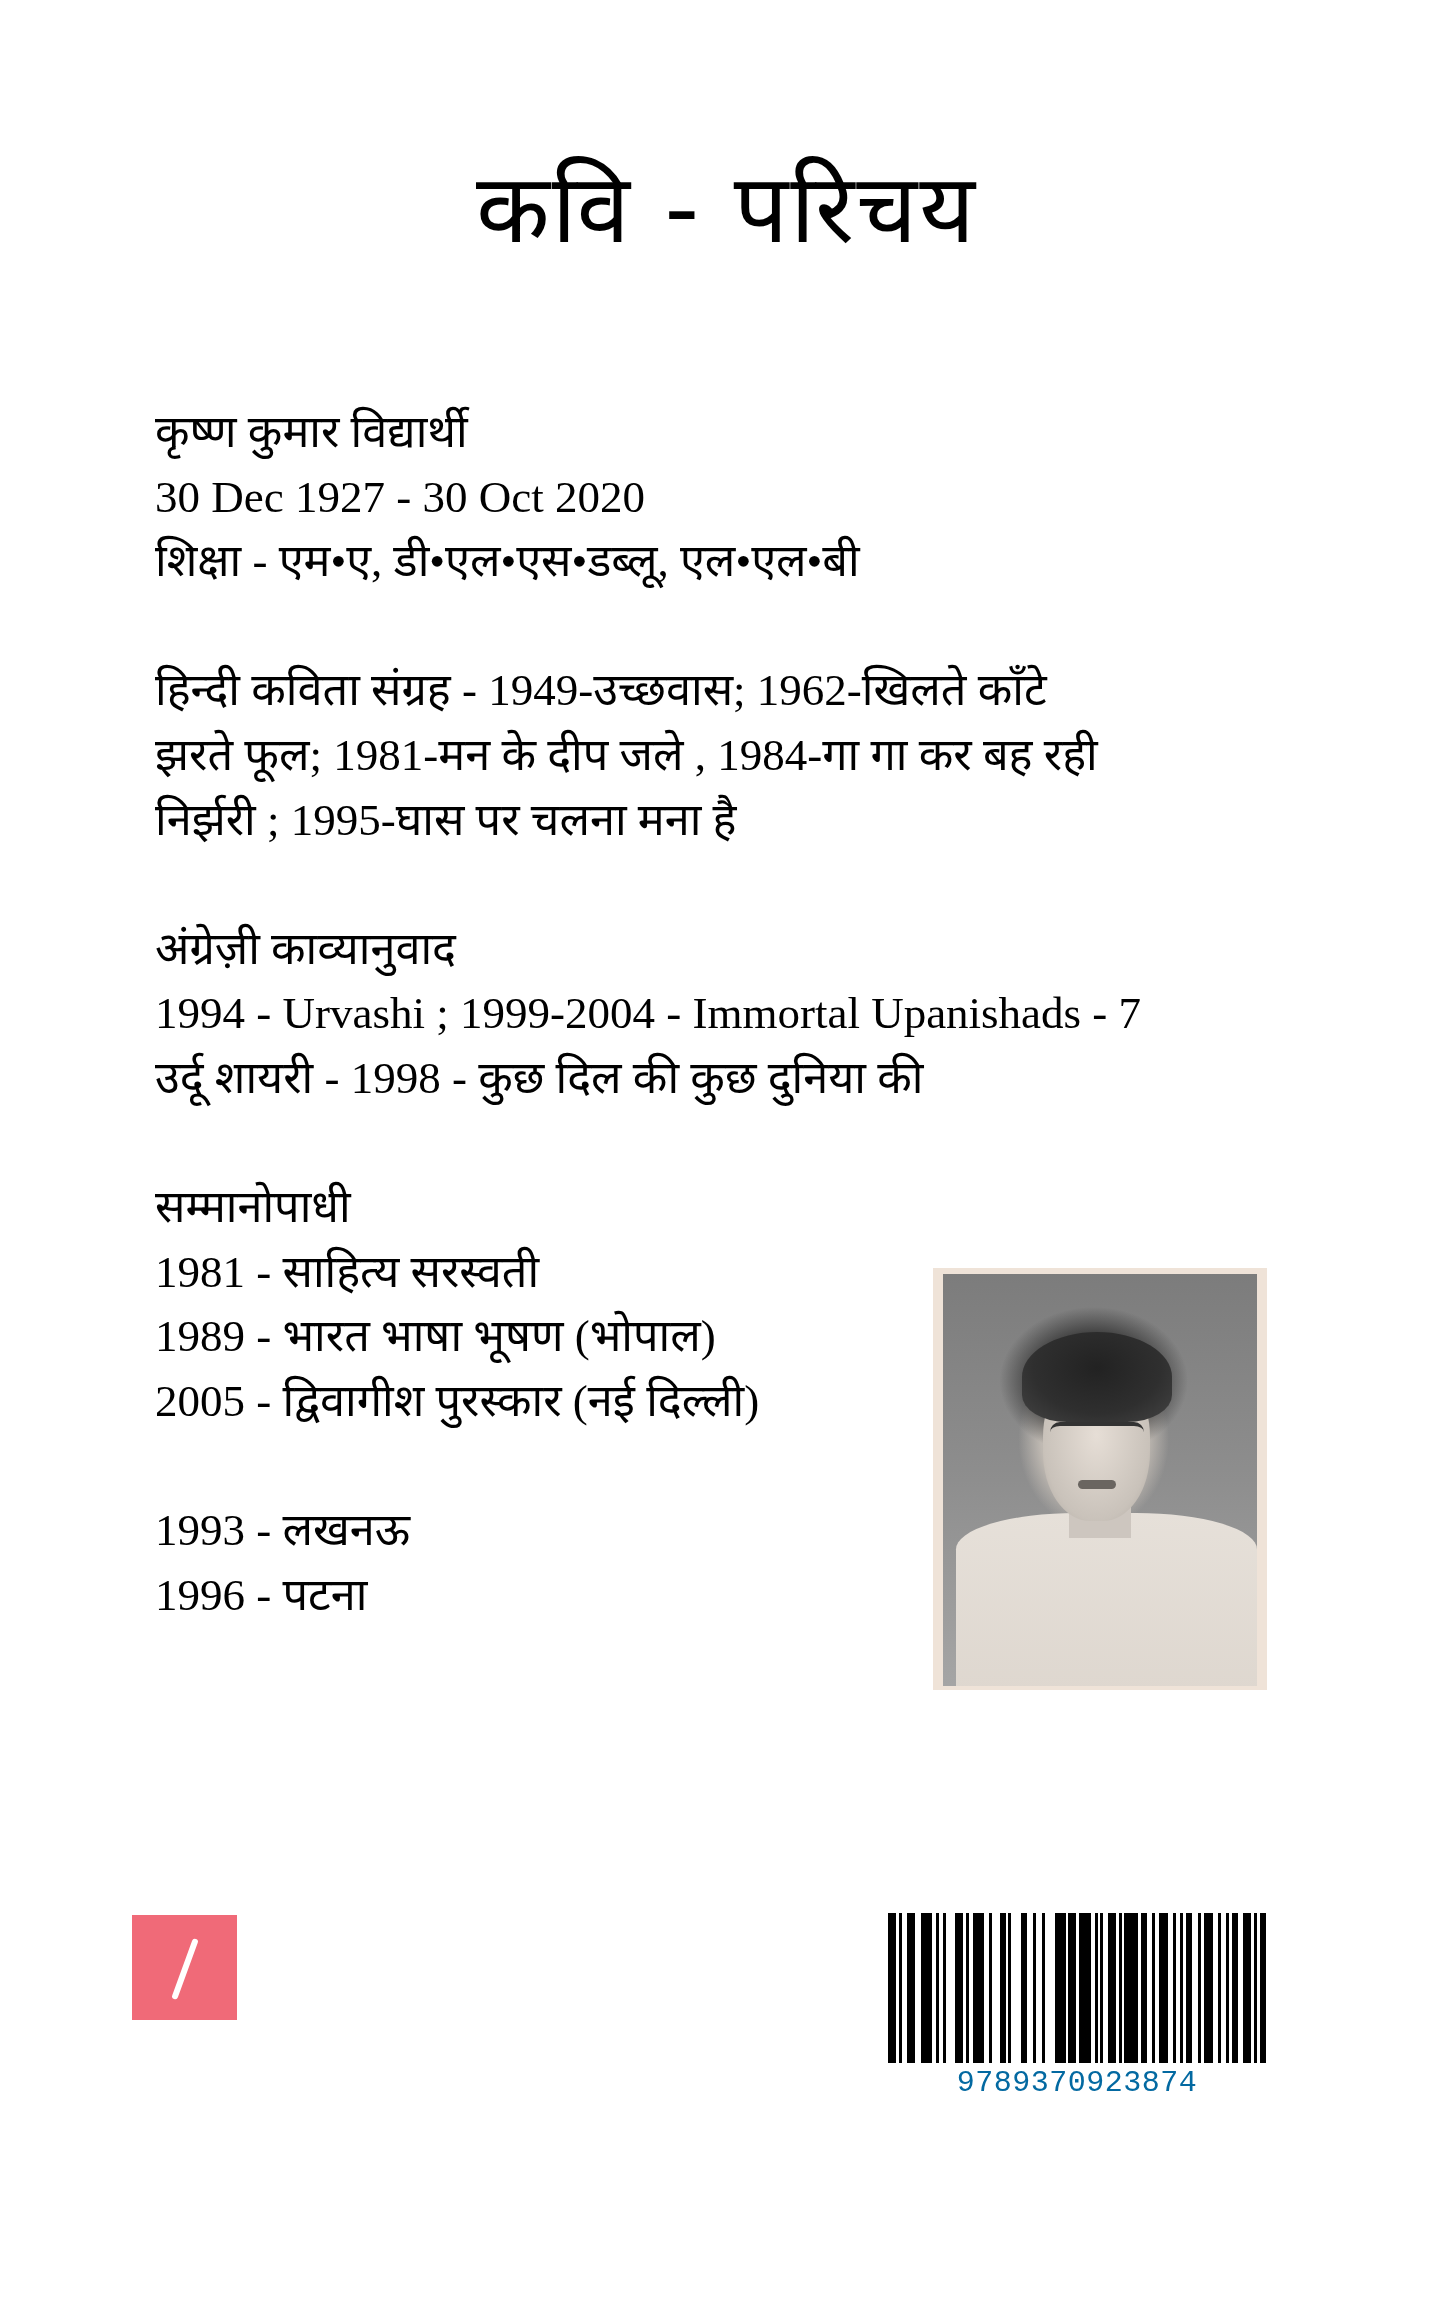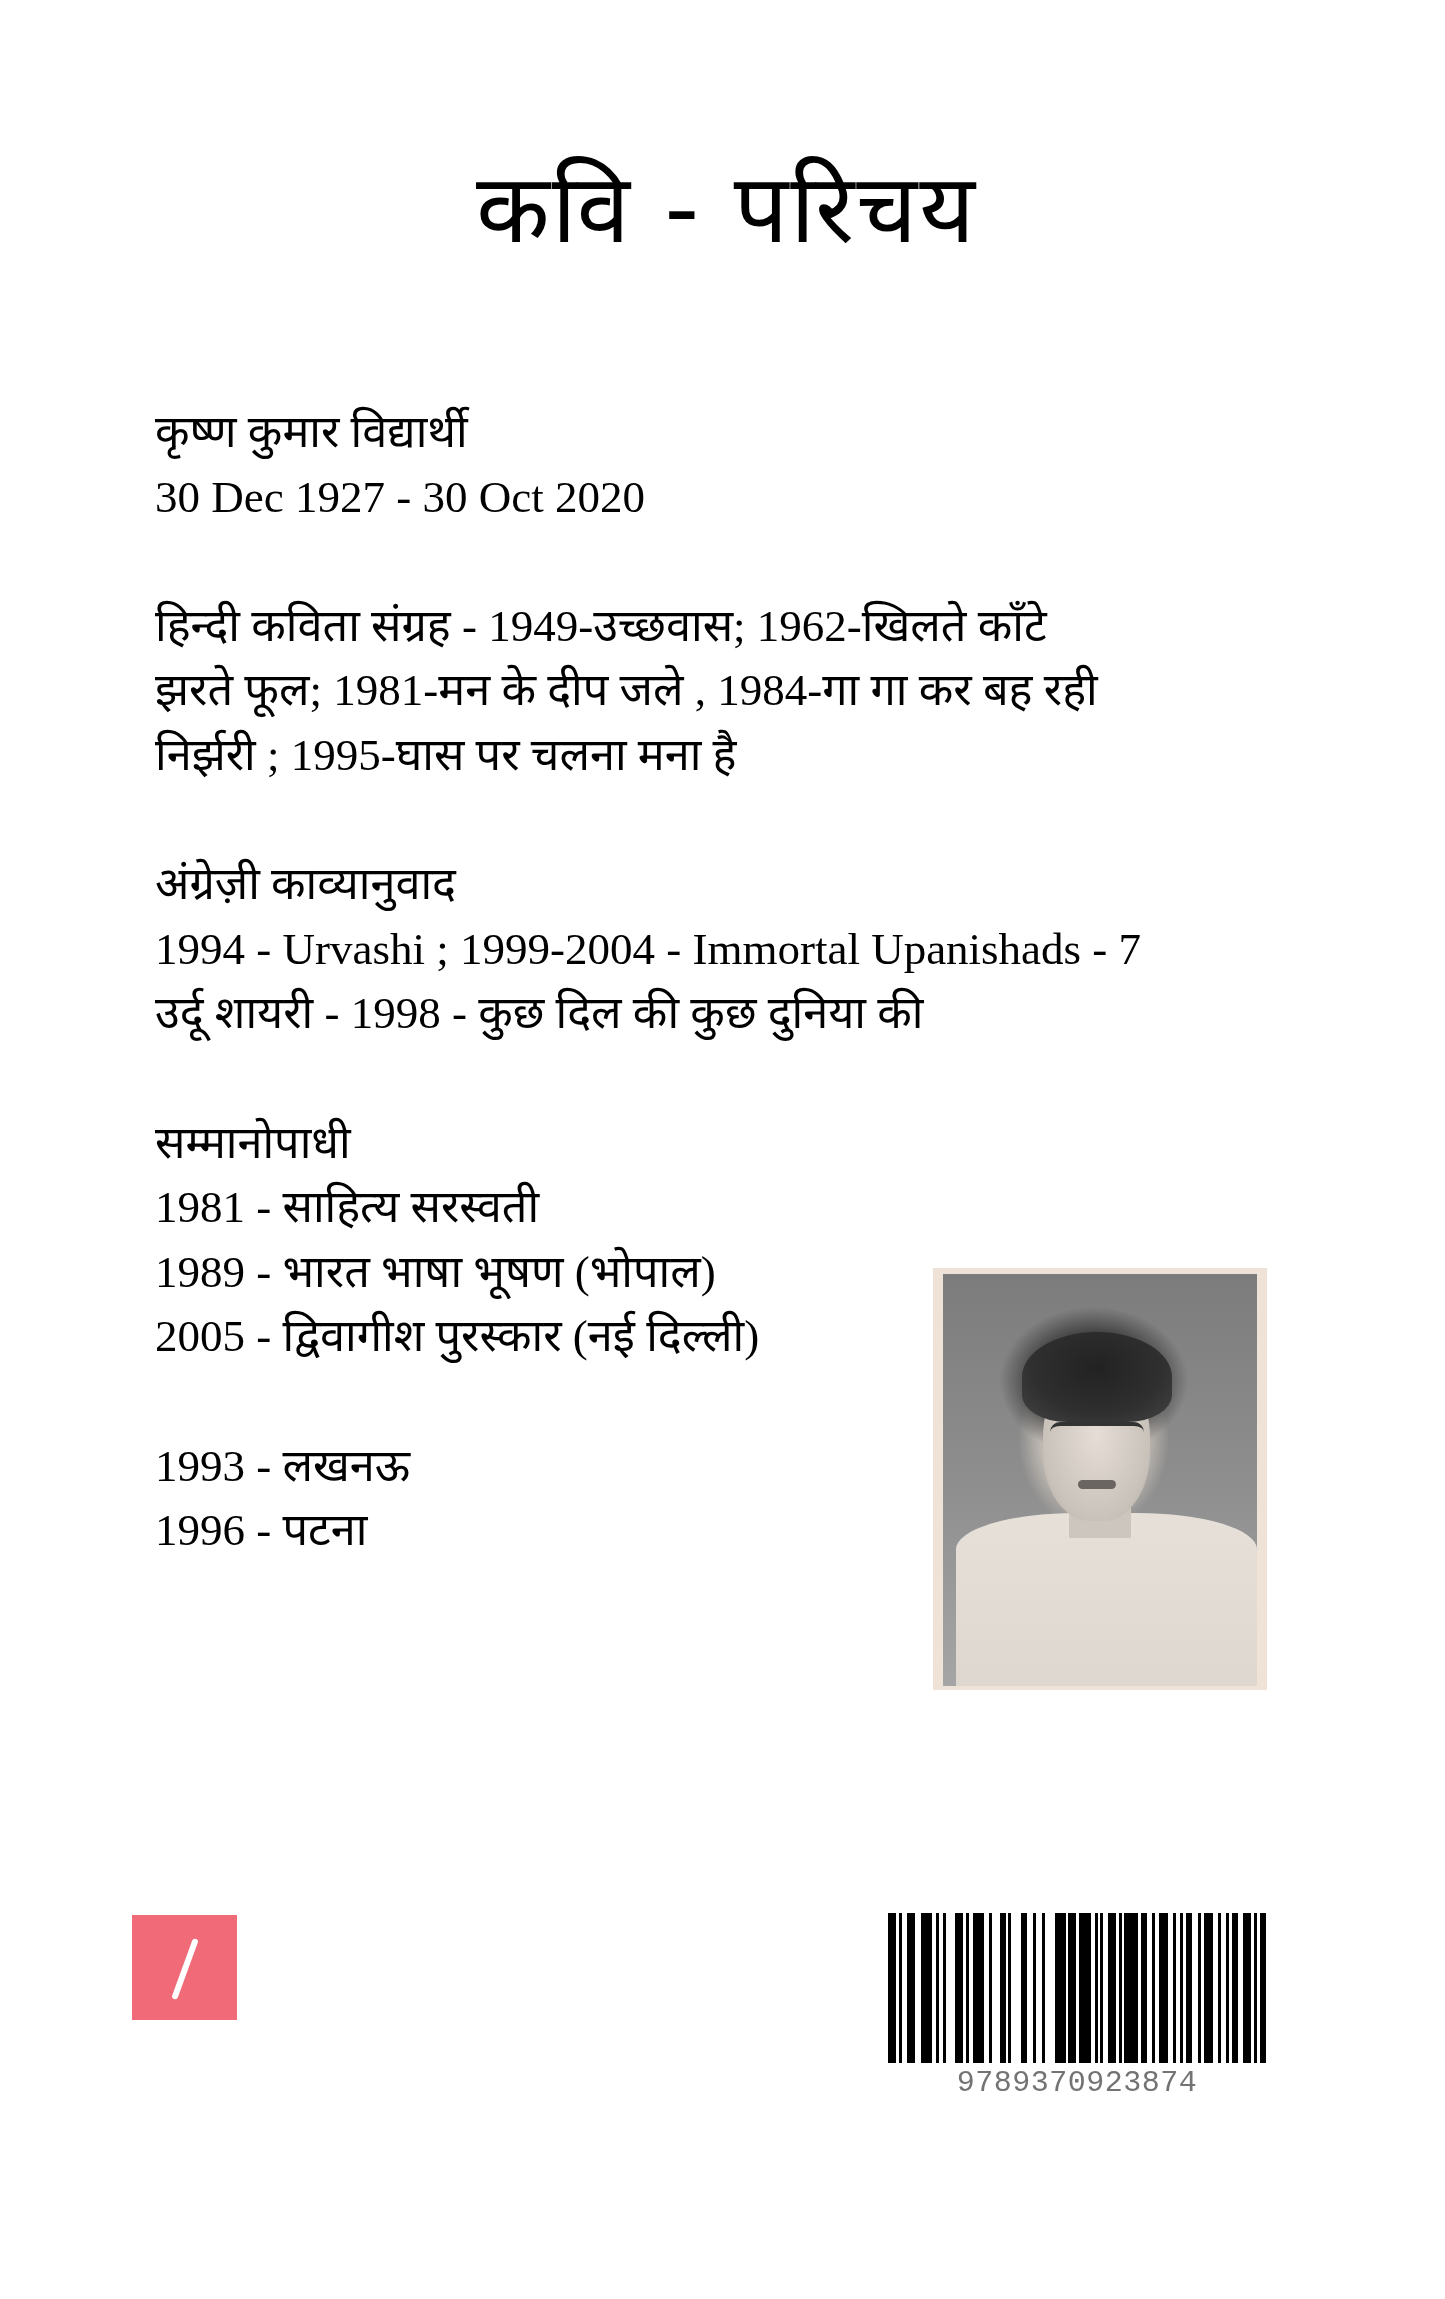--- a/index.html
+++ b/index.html
@@ -148,33 +148,34 @@
     .isbn-digits {
       position: absolute;
       left: 888px;
       top: 2066px;
       width: 378px;
       text-align: center;
       font-family: "Liberation Mono", "DejaVu Sans Mono", monospace;
       font-size: 30px;
       line-height: 34px;
       letter-spacing: 0.5px;
-      color: #737373;
+      color: #0369a1;
     }
   </style>
 </head>
 <body>
 
 <h1 class="page-title">कवि - परिचय</h1>
 
 <div class="bio">
 
   <div class="section">
     <span class="line">कृष्ण कुमार विद्यार्थी</span>
     <span class="line">30 Dec 1927 - 30 Oct 2020</span>
+    <span class="line">शिक्षा - एम•ए, डी•एल•एस•डब्लू, एल•एल•बी</span>
   </div>
 
   <div class="section">
     <span class="line">हिन्दी कविता संग्रह - 1949-उच्छवास; 1962-खिलते काँटे</span>
     <span class="line">झरते फूल; 1981-मन के दीप जले , 1984-गा गा कर बह रही</span>
     <span class="line">निर्झरी ; 1995-घास पर चलना मना है</span>
   </div>
 
   <div class="section">
     <span class="line">अंग्रेज़ी काव्यानुवाद</span>

